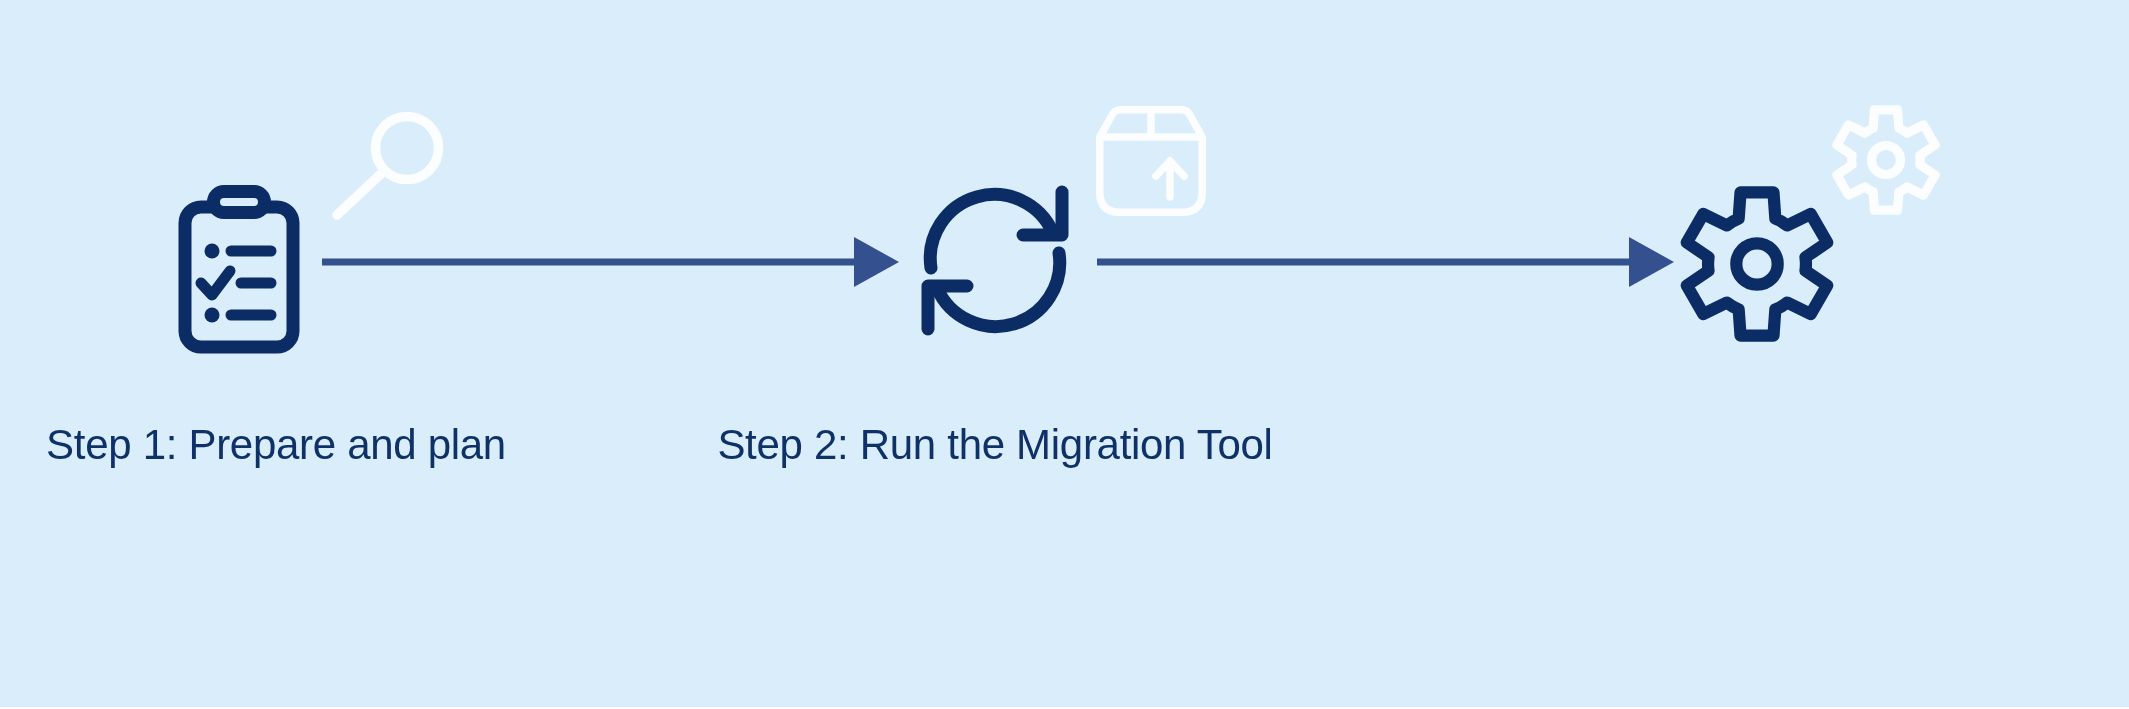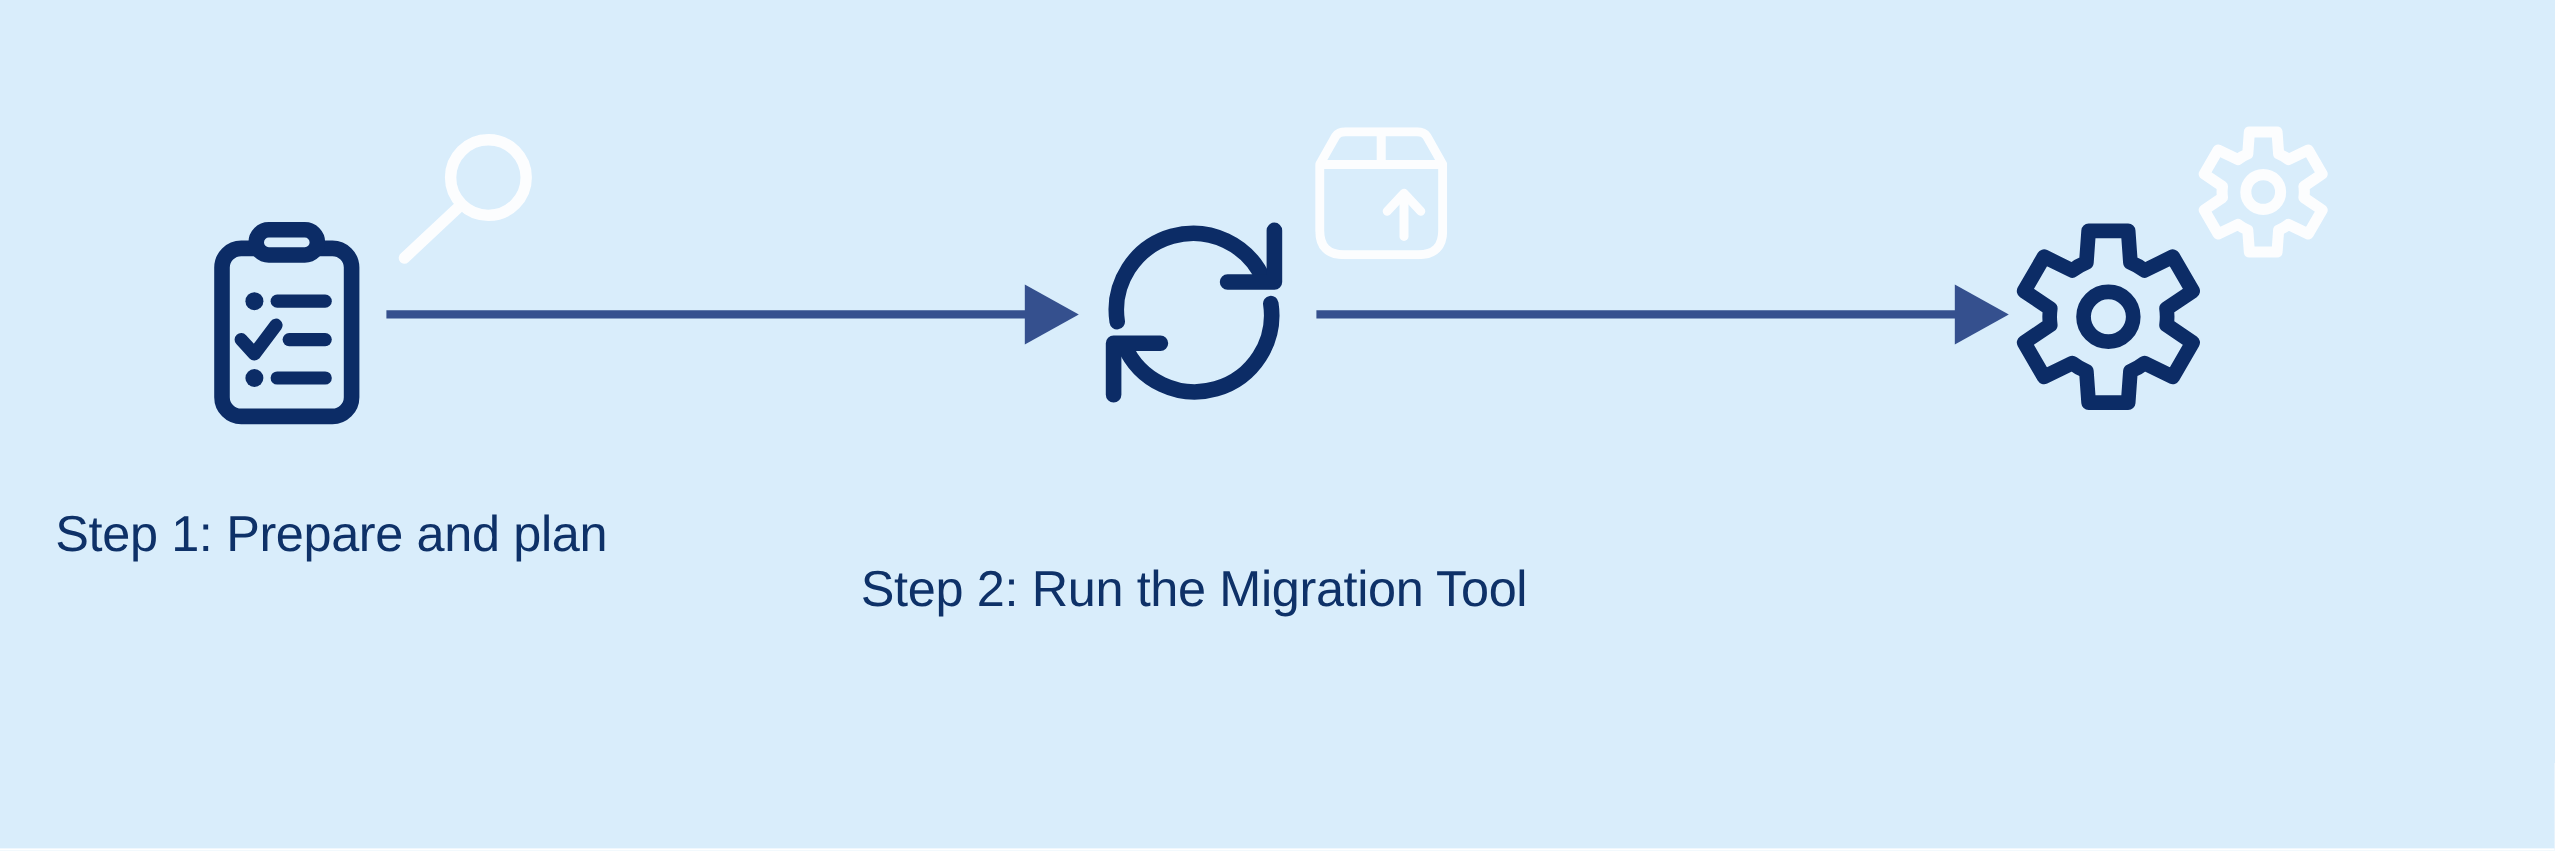--- a/index.html
+++ b/index.html
@@ -27,21 +27,21 @@
     position: absolute;
     top: 420px;
     transform: translateX(-50%);
     white-space: nowrap;
     font-size: 42px;
     letter-spacing: -0.3px;
     color: var(--text, #0e3168);
     line-height: 1.2;
   }
   .label1 { left: 276px; }
-  .label2 { left: 995px; margin-top: 46px; }
+  .label2 { left: 995px; }
   .label3 { left: 1730px; }
 
   .clipboard { left: 177px; top: 185px; }
   .magnifier { left: 328px; top: 100px; }
   .arrow1    { left: 320px; top: 234px; }
   .refresh   { left: 919px; top: 182px; }
   .package   { left: 1096px; top: 106px; }
   .arrow2    { left: 1095px; top: 234px; }
   .gear-big  { left: 1677px; top: 184px; }
   .gear-small{ left: 1830px; top: 104px; }

